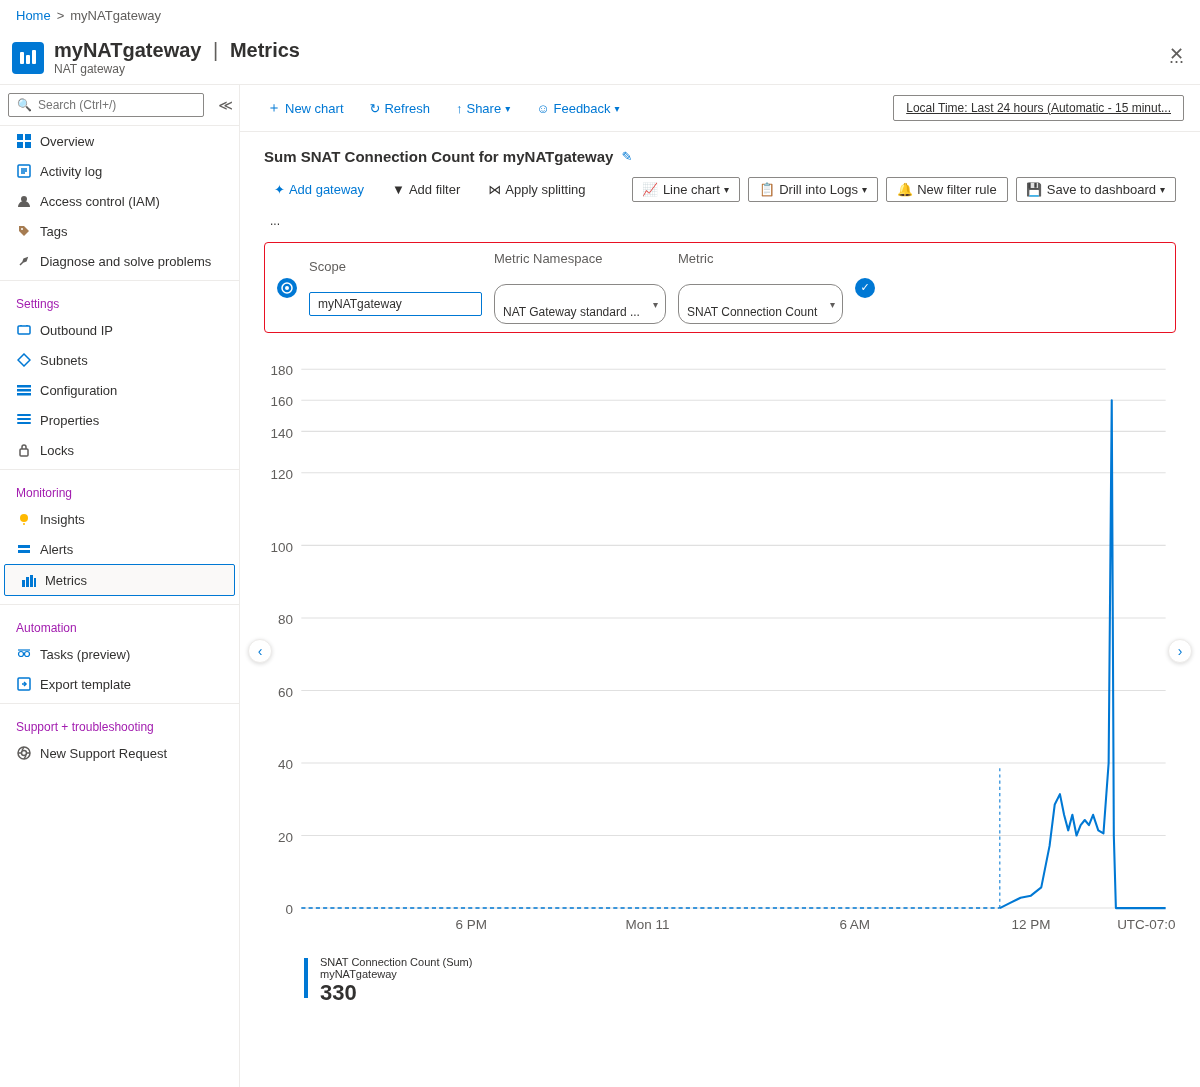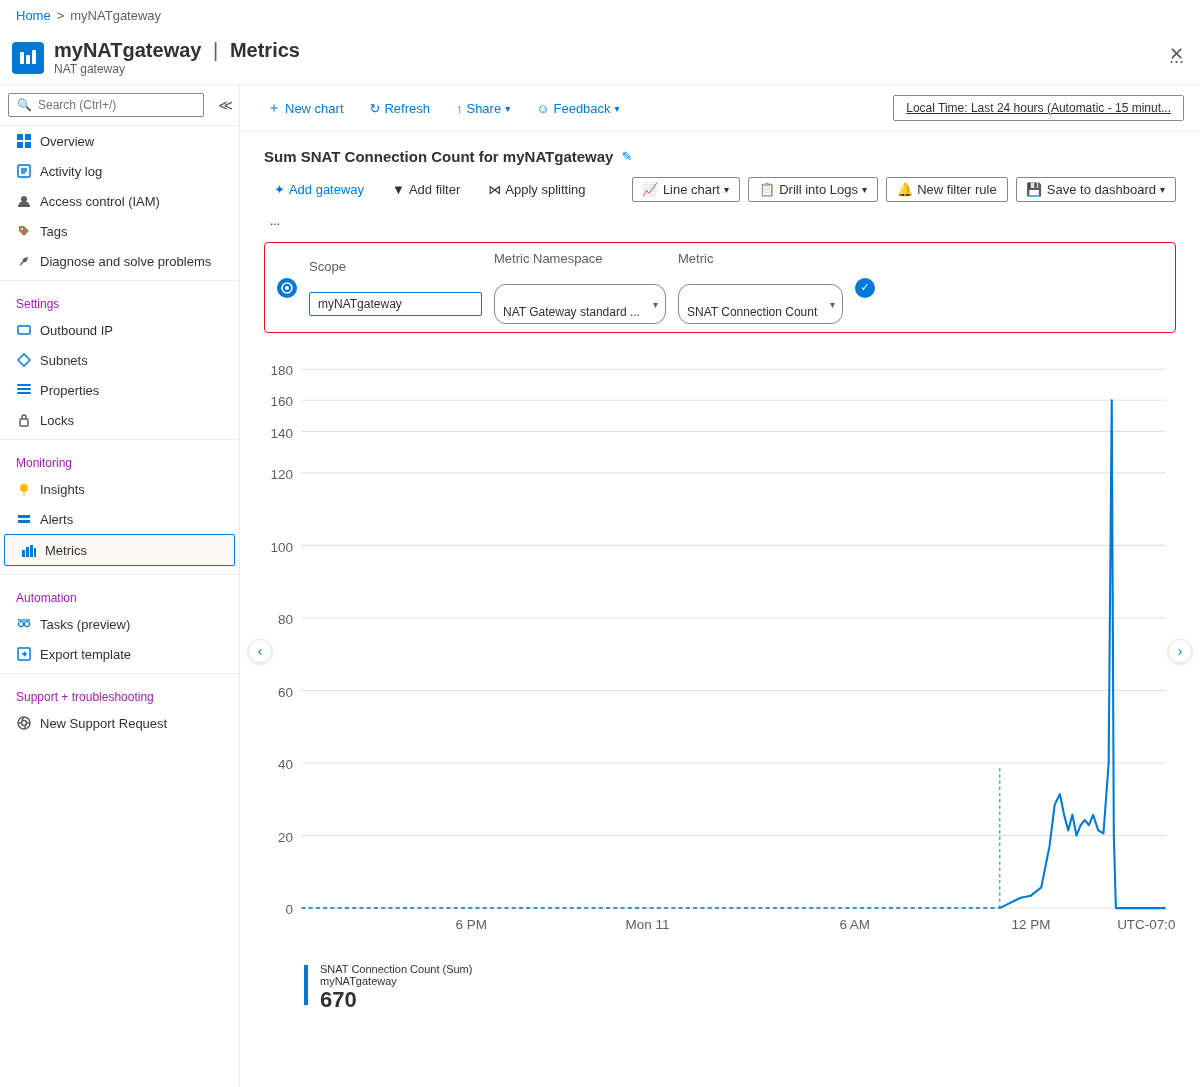--- a/index.html
+++ b/index.html
@@ -65,21 +65,21 @@
     .metric-select-wrap::after { content: '▾'; position: absolute; right: 8px; top: 50%; transform: translateY(-50%); font-size: 10px; pointer-events: none; color: #605e5c; }
     .metric-check { width: 20px; height: 20px; background: #0078d4; border-radius: 50%; display: flex; align-items: center; justify-content: center; color: #fff; font-size: 11px; flex-shrink: 0; }
 
     
     .chart-area { position: relative; width: 100%; }
     .chart-svg { width: 100%; height: 600px; }
     .chart-nav-left { position: absolute; left: -16px; top: 50%; transform: translateY(-50%); background: #fff; border: 1px solid #edebe9; border-radius: 50%; width: 24px; height: 24px; display: flex; align-items: center; justify-content: center; cursor: pointer; color: #0078d4; font-size: 14px; box-shadow: 0 1px 4px rgba(0,0,0,0.15); }
     .chart-nav-right { position: absolute; right: -16px; top: 50%; transform: translateY(-50%); background: #fff; border: 1px solid #edebe9; border-radius: 50%; width: 24px; height: 24px; display: flex; align-items: center; justify-content: center; cursor: pointer; color: #0078d4; font-size: 14px; box-shadow: 0 1px 4px rgba(0,0,0,0.15); }
 
     
-    .chart-legend { display: flex; align-items: flex-start; gap: 12px; margin-top: 11px; padding-left: 40px; }
+    .chart-legend { display: flex; align-items: flex-start; gap: 12px; margin-top: 4px; padding-left: 40px; }
     .legend-color { width: 4px; height: 40px; background: #0078d4; flex-shrink: 0; margin-top: 2px; }
     .legend-label { font-size: 11px; color: #323130; }
     .legend-value { font-size: 22px; font-weight: 700; color: #323130; }
 
     
     ::-webkit-scrollbar { width: 6px; }
     ::-webkit-scrollbar-track { background: #f3f2f1; }
     ::-webkit-scrollbar-thumb { background: #c8c6c4; border-radius: 3px; }
   </style>
 </head>
@@ -192,20 +192,30 @@
 
     <div class="sidebar-item">
       <span class="sidebar-item-icon">
         <svg width="14" height="14" viewBox="0 0 14 14" fill="none" stroke="#0078d4" stroke-width="1.5">
             <polygon points="7,1 13,7 7,13 1,7"></polygon>
           </svg>
       </span>
       <span>Subnets</span>
     </div>
 
+    <div class="sidebar-item">
+      <span class="sidebar-item-icon">
+        <svg width="14" height="14" viewBox="0 0 14 14" fill="#0078d4">
+            <rect x="0" y="2" width="14" height="2.5"></rect>
+            <rect x="0" y="6" width="14" height="2.5"></rect>
+            <rect x="0" y="10" width="14" height="2.5"></rect>
+          </svg>
+      </span>
+      <span>Configuration</span>
+    </div>
 
     <div class="sidebar-item">
       <span class="sidebar-item-icon">
         <svg width="14" height="14" viewBox="0 0 14 14" fill="#0078d4">
             <rect x="0" y="1" width="14" height="2" rx="1"></rect>
             <rect x="0" y="5" width="14" height="2" rx="1"></rect>
             <rect x="0" y="9" width="14" height="2" rx="1"></rect>
           </svg>
       </span>
       <span>Properties</span>
@@ -462,19 +472,19 @@
             870,530
           " fill="none" stroke="#0078d4" stroke-width="2" stroke-linejoin="round"></polyline>
         </svg>
       </div>
 
       <div class="chart-legend">
         <div class="legend-color"></div>
         <div>
           <div class="legend-label">SNAT Connection Count (Sum)</div>
           <div class="legend-label">myNATgateway</div>
-          <div class="legend-value">670</div>
+          <div class="legend-value">330</div>
         </div>
       </div>
 
     </div>
   </div>
 </div>
 
 </body></html>

